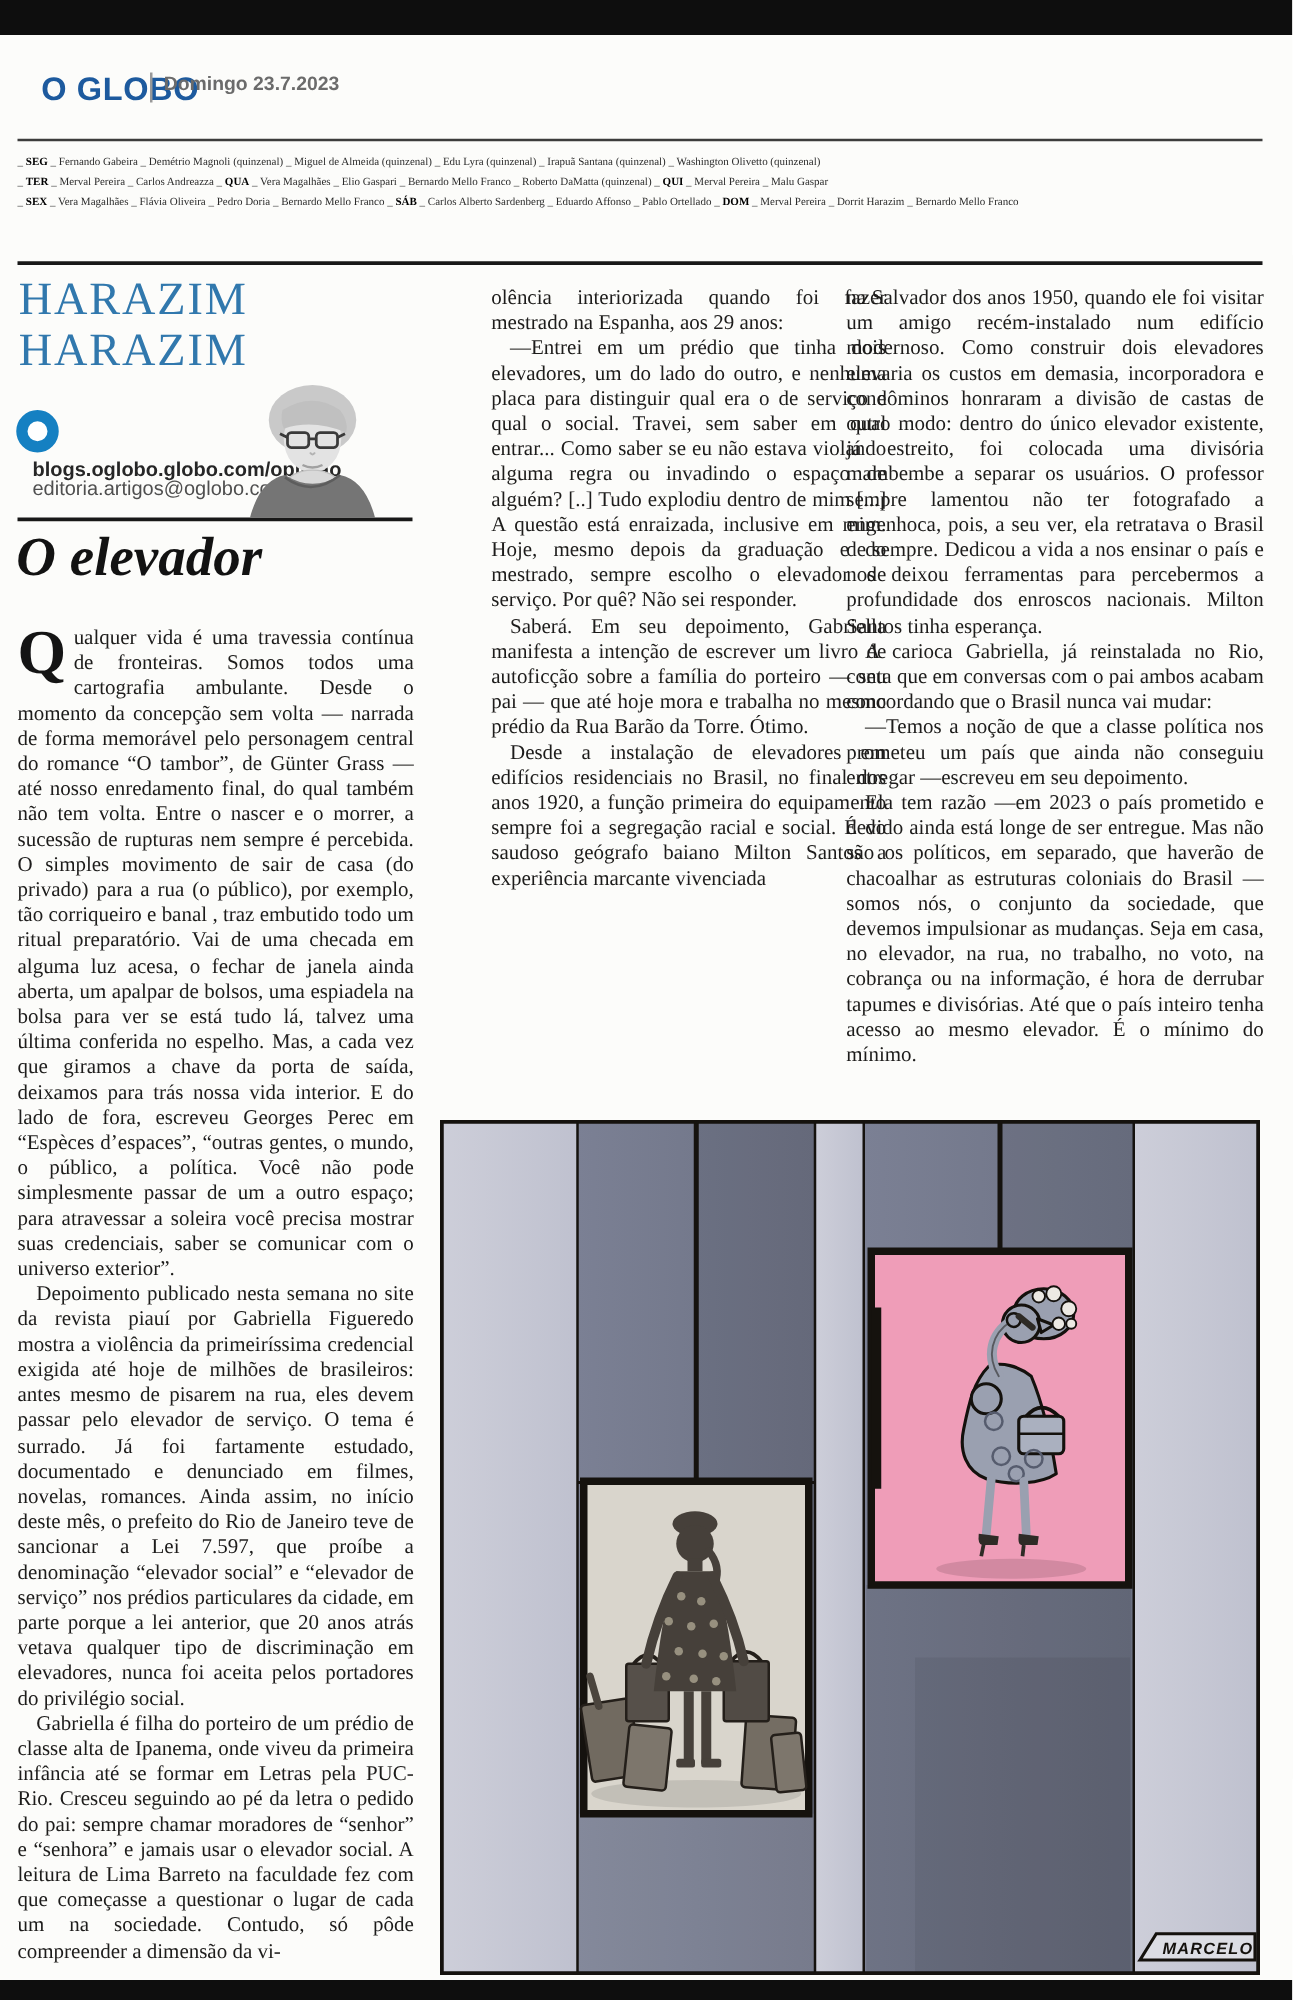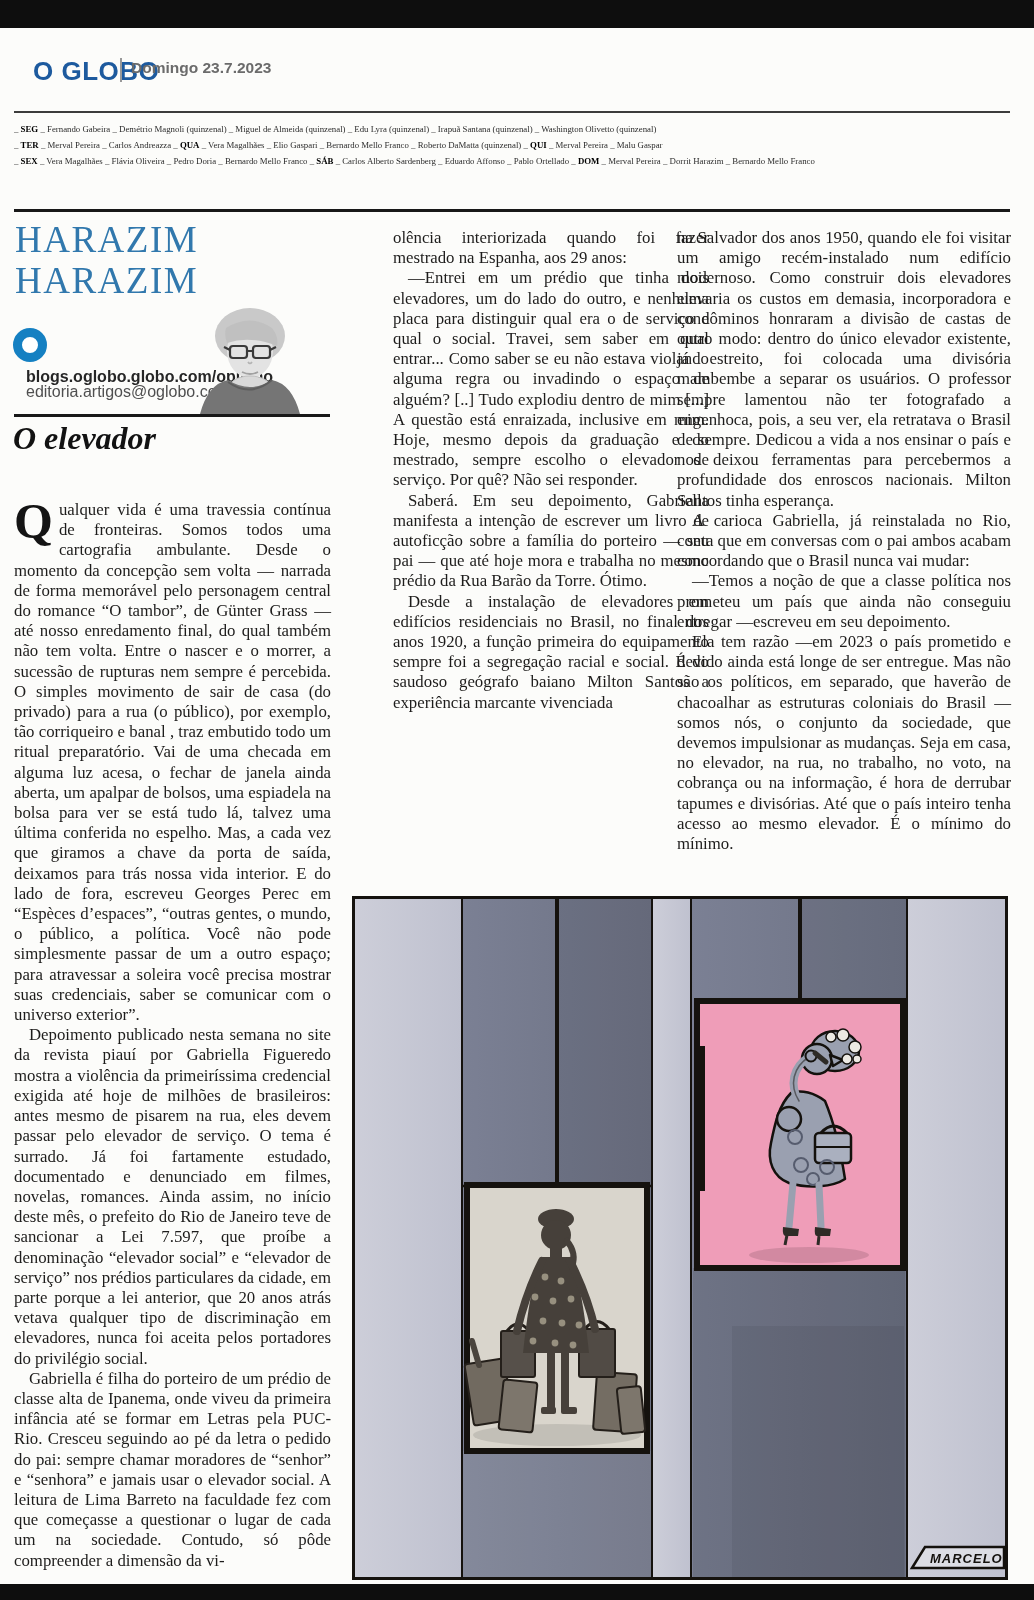--- a/index.html
+++ b/index.html
@@ -29,21 +29,21 @@
   #author-name{position:absolute;left:15px;top:219px;font-size:37px;line-height:41px;
         letter-spacing:1.5px;color:var(--author-blue,#3178ad);}
   #author-badge{position:absolute;left:13px;top:328px;width:16px;height:16px;border-radius:50%;
         border:9px solid var(--badge-blue,#1580c2);background:#fff;}
   #author-links{position:absolute;left:14px;top:369px;font-family:"Liberation Sans",sans-serif;
         font-size:16px;line-height:15px;color:#4f4f4f;margin-left:12px;}
   #author-links .site{font-weight:bold;color:#262626;}
   #author-photo{position:absolute;left:192px;top:296px;filter:grayscale(1);}
 
   
-  #headline{position:absolute;left:13px;top:420px;font-style:italic;font-weight:bold;font-size:32px;color:#121212;}
+  #headline{position:absolute;left:13px;top:420px;font-style:italic;font-weight:bold;font-size:44px;color:#121212;}
 
   
   .col{position:absolute;font-size:16.8px;line-height:20.2px;text-align:justify;color:var(--ink,#1d1c1b);}
   #col1{left:14px;top:500px;width:317px;}
   #col2{left:345px;top:228px;width:316px;margin-left:48px;}
   #col3{left:677px;top:228px;width:334px;}
   .para{margin:0;text-indent:15px;}
   .para.first{text-indent:0;}
   .dropcap{float:left;font-size:50px;line-height:39px;font-weight:bold;padding:2px 6px 0 0;color:#141414;}
 

